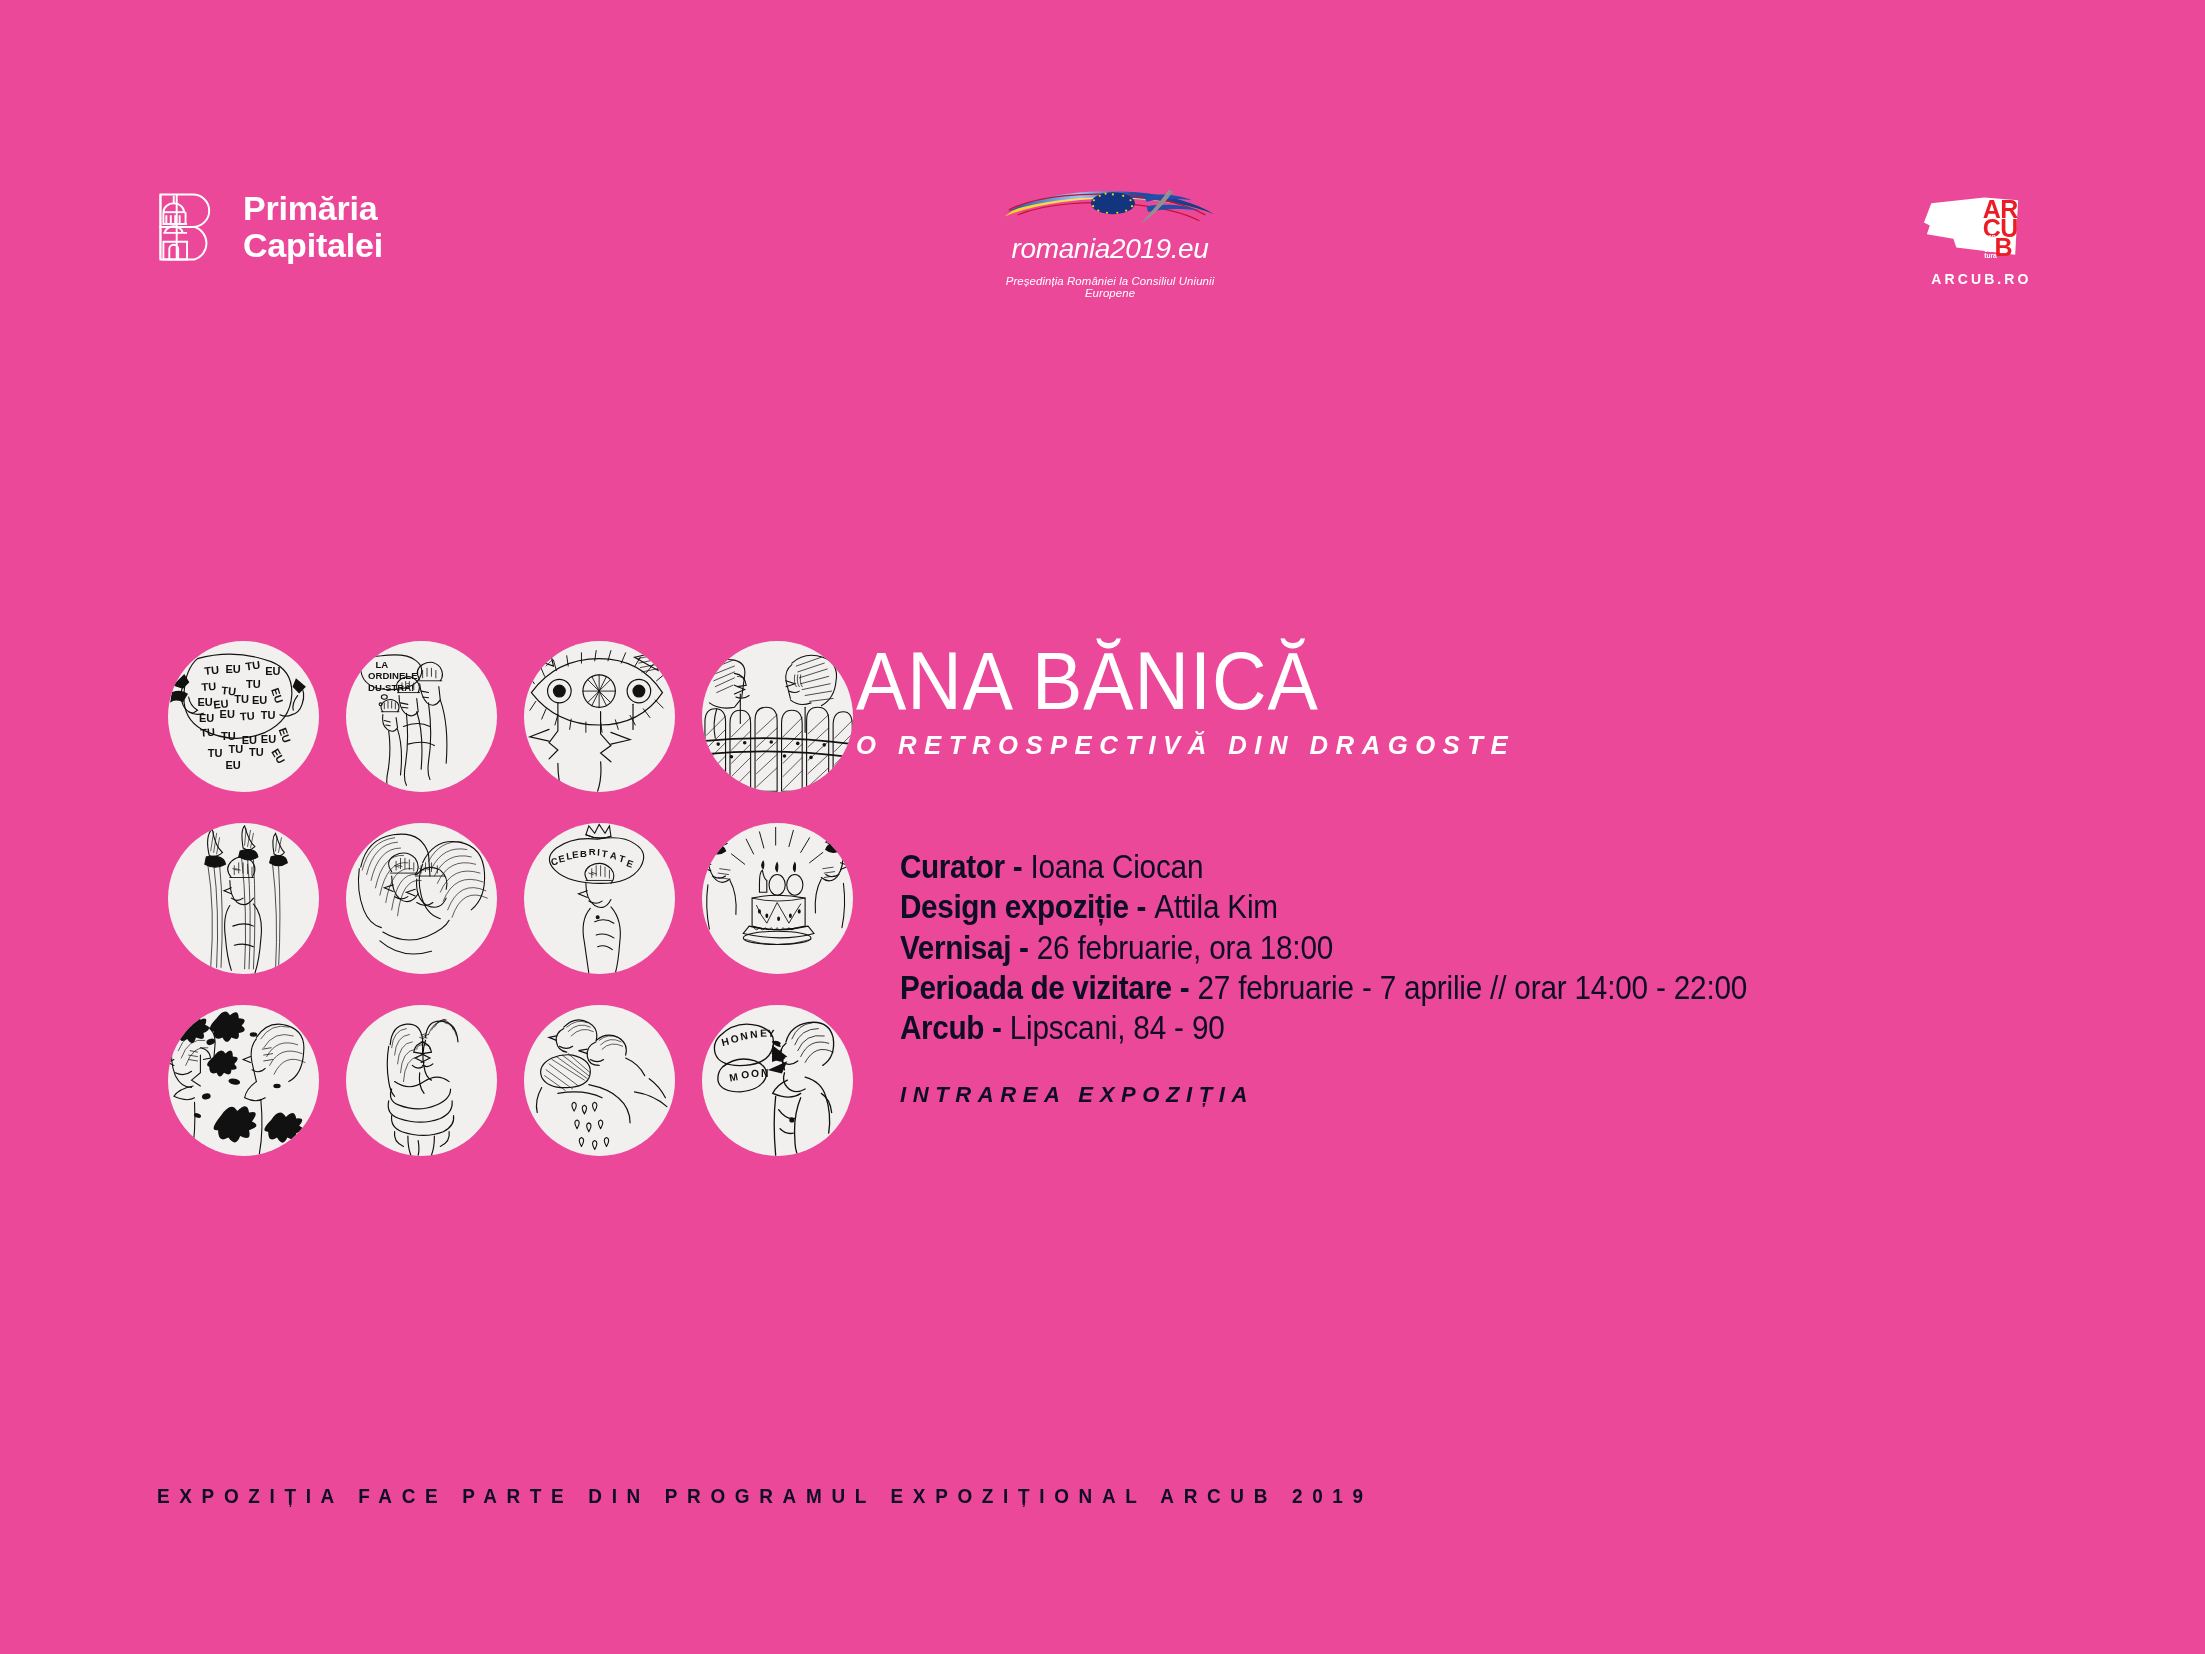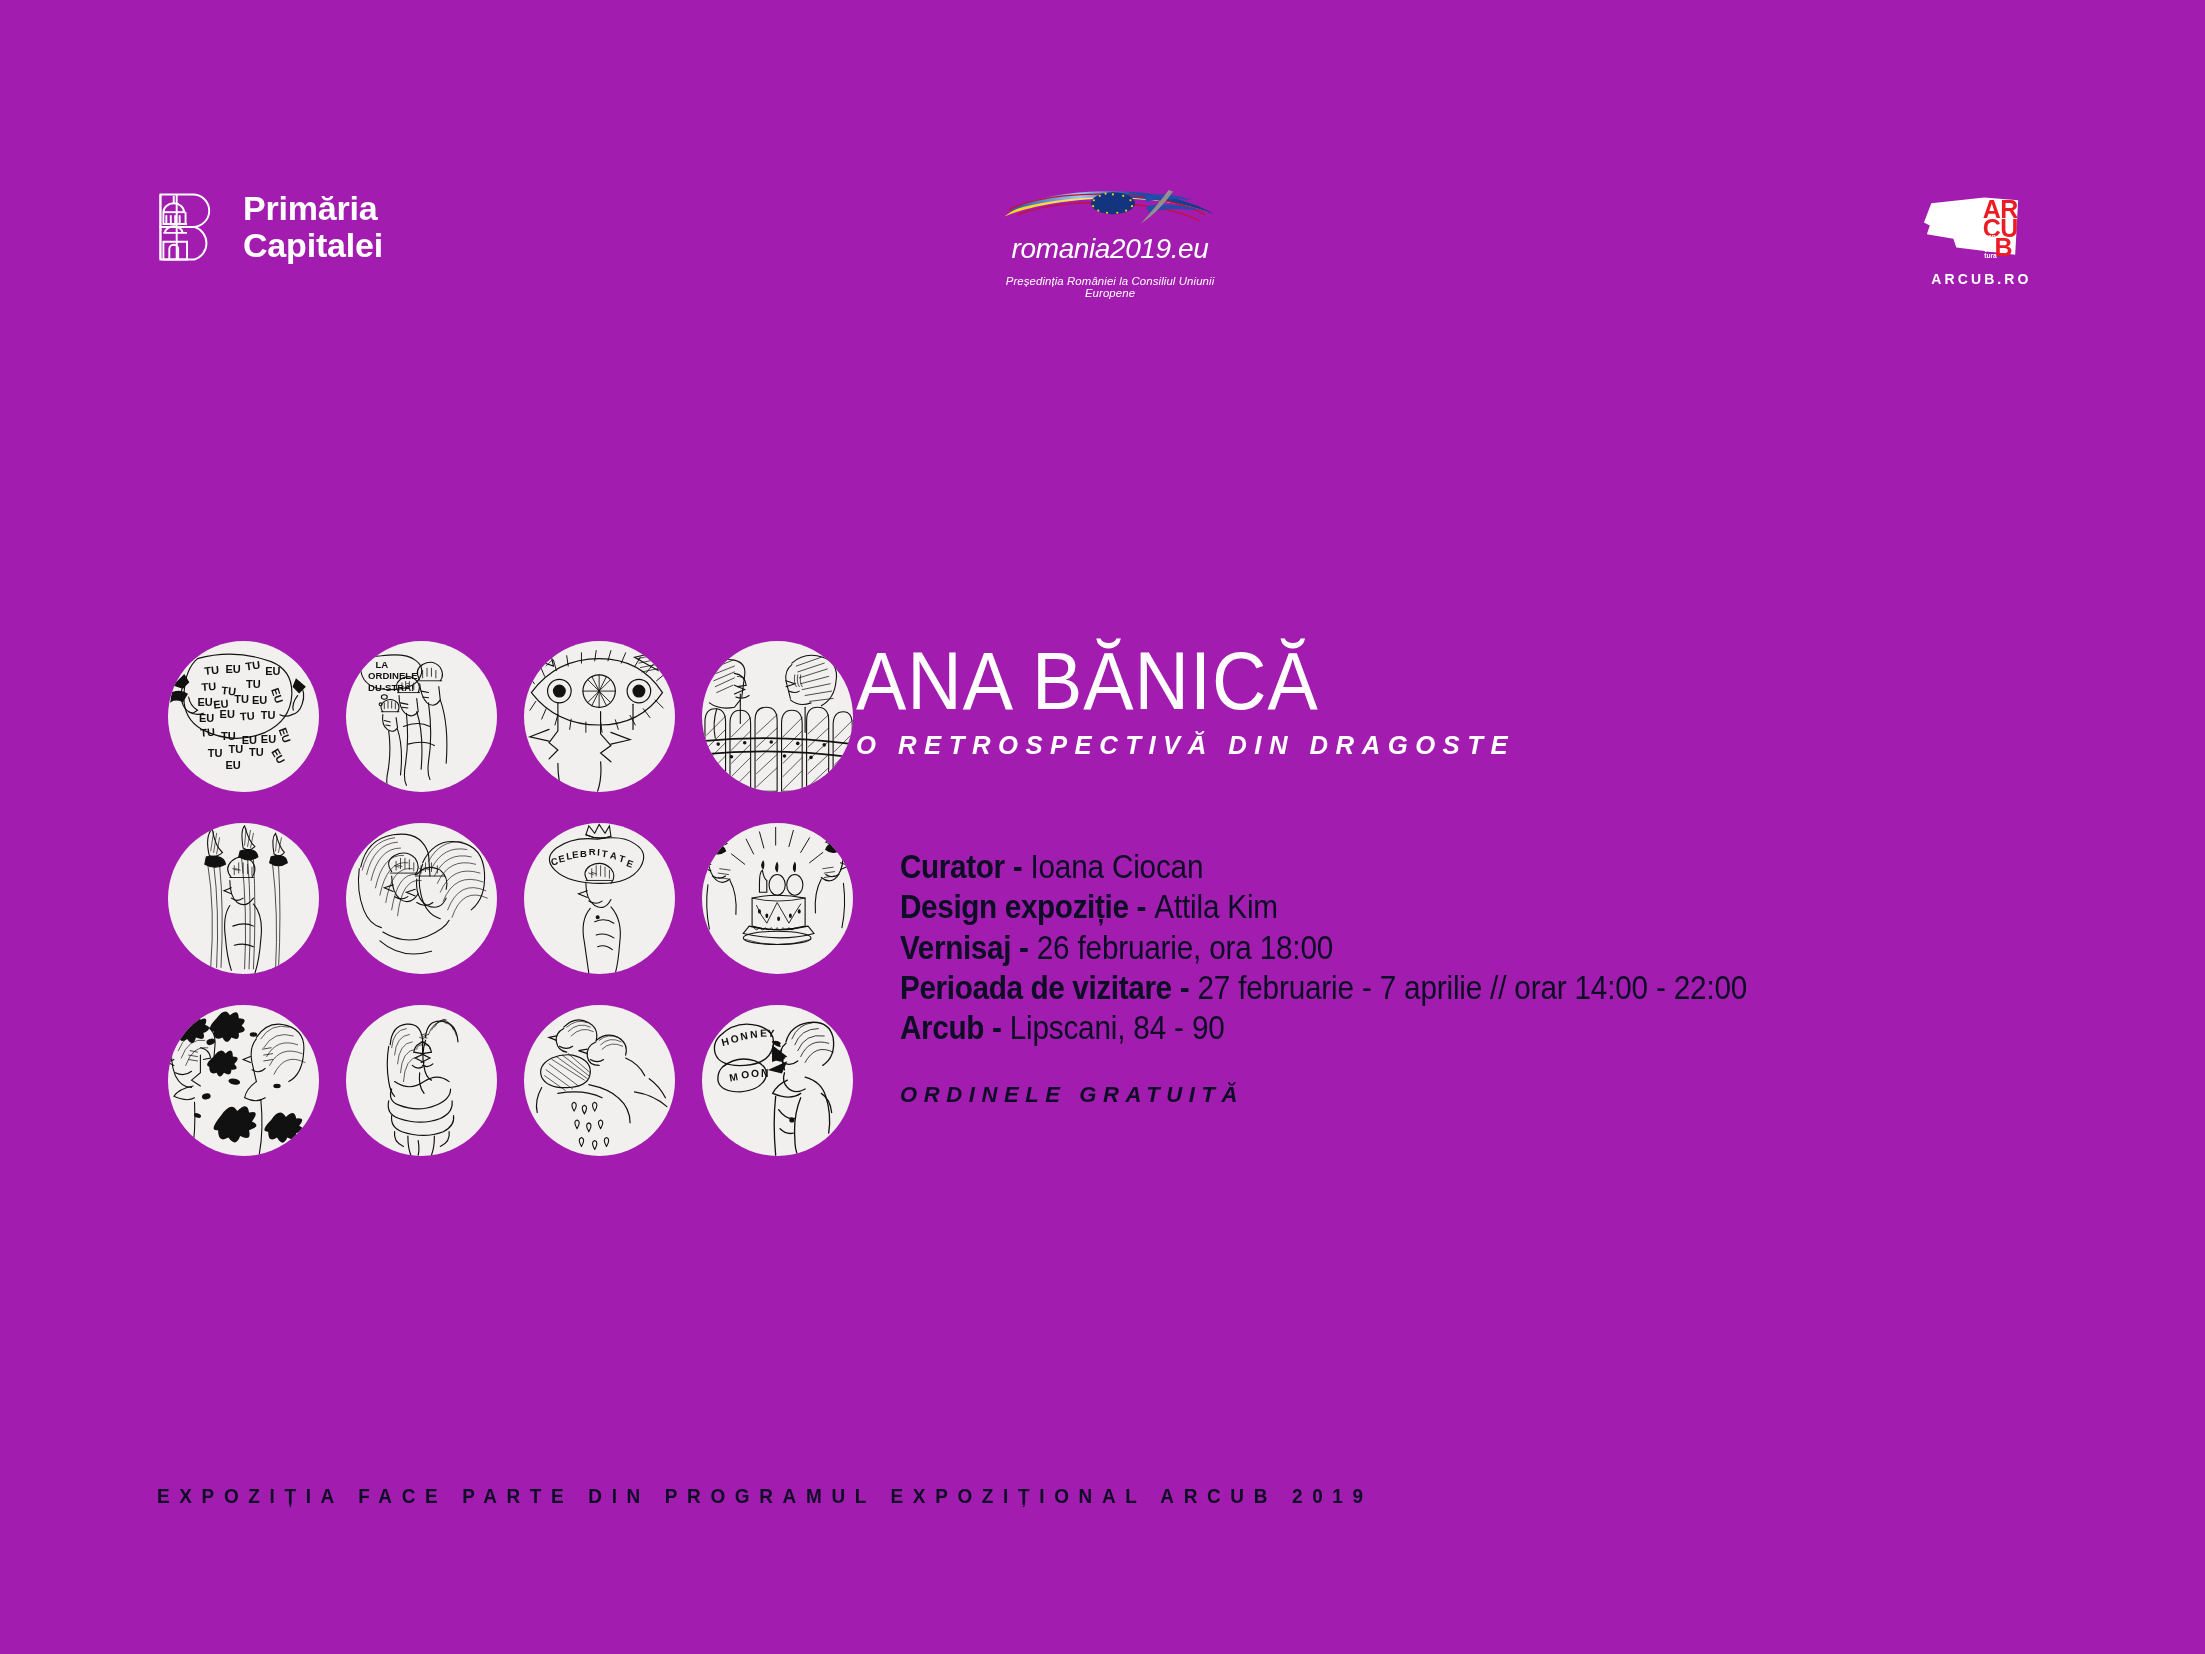--- a/index.html
+++ b/index.html
@@ -4,21 +4,21 @@
 <style>
   html, body {
     margin: 0;
     padding: 0;
     background: #ffffff;
   }
   #poster {
     position: relative;
     width: 2205px;
     height: 1654px;
-    background: #a21caf;
+    background: #ec4899;
     overflow: hidden;
     font-family: "Liberation Sans", sans-serif;
   }
 
   
   .logo-primaria {
     position: absolute;
     left: 156px;
     top: 190px;
     display: flex;
@@ -796,19 +796,19 @@
       <span class="val">26 februarie, ora 18:00</span>
     </div>
     <div class="det-line">
       <span class="lab">Perioada de vizitare -</span>
       <span class="val">27 februarie - 7 aprilie // orar 14:00 - 22:00</span>
     </div>
     <div class="det-line">
       <span class="lab">Arcub -</span>
       <span class="val">Lipscani, 84 - 90</span>
     </div>
-    <div id="free-entry">ORDINELE GRATUITĂ</div>
+    <div id="free-entry">INTRAREA EXPOZIȚIA</div>
   </div>
 
   <div id="footer-note">EXPOZIȚIA FACE PARTE DIN PROGRAMUL EXPOZIȚIONAL ARCUB 2019</div>
 
 </div>
 
 
 </body></html>

